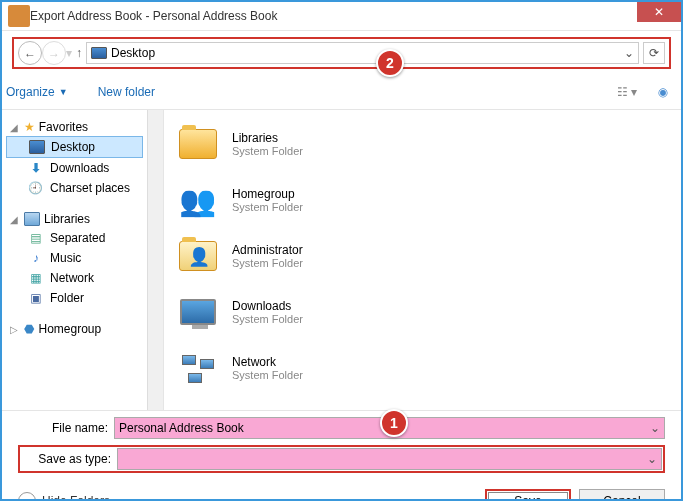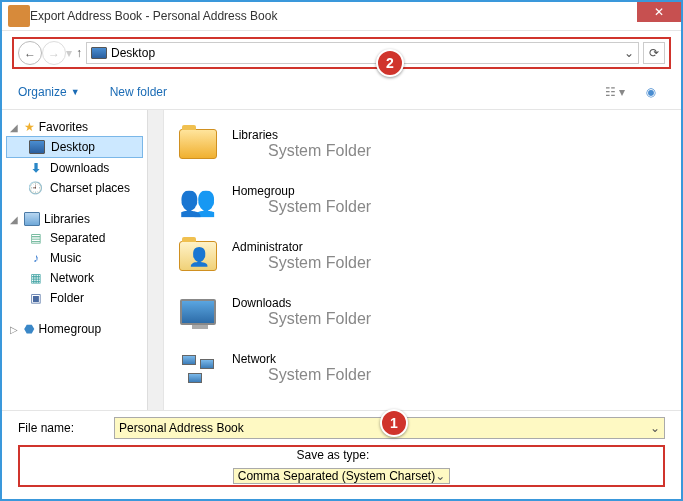--- a/index.html
+++ b/index.html
@@ -12,21 +12,21 @@
 .nav-back, .nav-fwd { width: 24px; height: 24px; border: 1px solid #bbb; border-radius: 50%; display: flex; align-items: center; justify-content: center; color: #555; background: #fff; }
 .nav-fwd { color: #ccc; border-color: #ddd; }
 .nav-up { color: #555; padding: 0 4px; }
 .address-wrap { flex: 1; display: flex; align-items: center; border: 2px solid #d0342c; padding: 2px 4px; }
 .address { flex: 1; display: flex; align-items: center; border: 1px solid #ccc; height: 22px; padding: 0 4px; gap: 4px; background: #fff; }
 .address .drop { margin-left: auto; color: #555; }
 .refresh { width: 22px; height: 22px; border: 1px solid #ccc; display: flex; align-items: center; justify-content: center; margin-left: 4px; color: #555; }
 .monitor-icon { width: 16px; height: 12px; background: linear-gradient(#4a8dd1,#2b5f9e); border: 1px solid #555; border-radius: 1px; display: inline-block; }
 .searchbox { width: 200px; height: 24px; border: 1px solid #ccc; display: flex; align-items: center; padding: 0 6px; color: #888; margin-left: 8px; }
 .searchbox .mag { margin-left: auto; color: #888; }
-.toolbar { padding: 6px 16px; display: flex; align-items: center; gap: 30px; border-bottom: 1px solid #e5e5e5; }
+.toolbar { padding: 6px 4px; display: flex; align-items: center; gap: 30px; border-bottom: 1px solid #e5e5e5; }
 .toolbar .organize { color: #1a6bb5; display: flex; align-items: center; gap: 4px; }
 .toolbar .newfolder { color: #1a6bb5; }
 .toolbar .right { margin-left: auto; display: flex; gap: 8px; color: #888; }
 .view-btn { width: 28px; height: 22px; display:flex; align-items:center; justify-content:center; }
 .main { display: flex; height: 300px; }
 .sidebar { width: 162px; border-right: 1px solid #e5e5e5; overflow-y: auto; padding: 8px 4px; position: relative; }
 .sidebar::after { content:""; position:absolute; right:0; top:0; bottom:0; width:15px; background:#f0f0f0; border-left:1px solid #ddd; }
 .sidebar::before { content:""; position:absolute; right:2px; top:4px; width:11px; height:30px; background:#ccc; border-radius:2px; }
 .tree-group { margin-bottom: 12px; }
 .tree-head { display: flex; align-items: center; gap: 4px; padding: 2px 4px; font-weight: normal; }
@@ -41,27 +41,27 @@
 .folder-sh { width: 38px; height: 30px; background: linear-gradient(#ffe49c,#f0b030); border-radius: 3px; border: 1px solid #d09020; position: relative; }
 .folder-sh::before { content:""; position:absolute; top:-5px; left:2px; width:14px; height:5px; background:#f0c050; border-radius:2px 2px 0 0; }
 .folder-admin { background: linear-gradient(#fff2c7,#f0d178); }
 .hg-icon { font-size: 30px; }
 .comp-icon { width: 36px; height: 26px; background: linear-gradient(#5aa5e0,#2d6ca8); border: 2px solid #888; border-radius: 2px; position:relative; }
 .comp-icon::after { content:""; position:absolute; bottom:-6px; left:10px; width:16px; height:4px; background:#aaa; }
 .net-icon { width:36px; height:30px; position:relative; }
 .net-icon .m { position:absolute; width:14px; height:10px; background:linear-gradient(#7ab8ea,#3c7cb8); border:1px solid #666; }
 .net-icon .m1 { left:2px; top:2px; } .net-icon .m2 { right:2px; top:6px; } .net-icon .m3 { left:8px; bottom:0; }
 .item-info .name { color: #000; }
-.item-info .sub { color: #888; font-size: 16px; margin-left: 36px; }
+.item-info .sub { color: #888; font-size: 11px; }
 .bottom { padding: 6px 16px 0 16px; border-top: 1px solid #e5e5e5; }
 .form-row { display: flex; align-items: center; margin-bottom: 6px; gap: 6px; }
-.form-row label { width: 90px; }
-.form-row .field { flex: 1; height: 22px; border: 1px solid #aaa; padding: 0 4px; display: flex; align-items: center; background:#fef9c3; }
+.form-row label { width: 90px; text-align: right; }
+.form-row .field { flex: 1; height: 22px; border: 1px solid #aaa; padding: 0 4px; display: flex; align-items: center; background:#f9a8d4; }
 .form-row .field .chev { margin-left: auto; color: #555; }
-.redbox { border: 2px solid #d0342c; padding: 1px; flex-direction: column; }
+.redbox { border: 2px solid #d0342c; padding: 1px; }
 .actions { display: flex; justify-content: space-between; align-items: center; padding: 10px 16px; }
 .hide-folders { display: flex; align-items: center; gap: 6px; color: #333; }
 .hide-folders .circ { width: 18px; height: 18px; border: 1px solid #999; border-radius: 50%; display:flex; align-items:center; justify-content:center; color:#555; font-size:10px; }
 .btns { display: flex; gap: 8px; }
 .btn { width: 86px; height: 24px; border: 1px solid #aaa; background: #f0f0f0; display: flex; align-items: center; justify-content: center; }
 .btn.save { border: 2px solid #d0342c; background: #fff; outline: 1px solid #888; outline-offset: -4px; }
 .badge { position: absolute; width: 28px; height: 28px; background: #d0342c; border: 2px solid #fff; border-radius: 50%; color: #fff; display: flex; align-items: center; justify-content: center; font-size: 14px; font-weight: bold; box-shadow: 0 1px 3px rgba(0,0,0,0.4); z-index: 50; }
 .lib-icon { display:inline-block; width:16px; height:14px; background:linear-gradient(#b7d6f1,#6fa8d8); border:1px solid #4a7aa6; border-radius:1px; }
 .dn-arrow { color:#2a87c7; font-weight:bold; }
 .clock { color:#c88030; }
@@ -214,21 +214,20 @@
   <div class="form-row">
     <label>File name:</label>
     <div class="field">
       <span>Personal Address Book</span>
       <span class="chev">⌄</span>
     </div>
   </div>
   <div class="form-row redbox">
     <label>Save as type:</label>
     <div class="field">
-      <span>Comma Separated (System Charset)</span>
       <span class="chev">⌄</span>
     </div>
   </div>
   <div class="badge" style="left:378px; top:-2px;">1</div>
 </div>
 
 <div class="actions">
   <div class="hide-folders">
     <span class="circ">ʌ</span>
     <span>Hide Folders</span>

